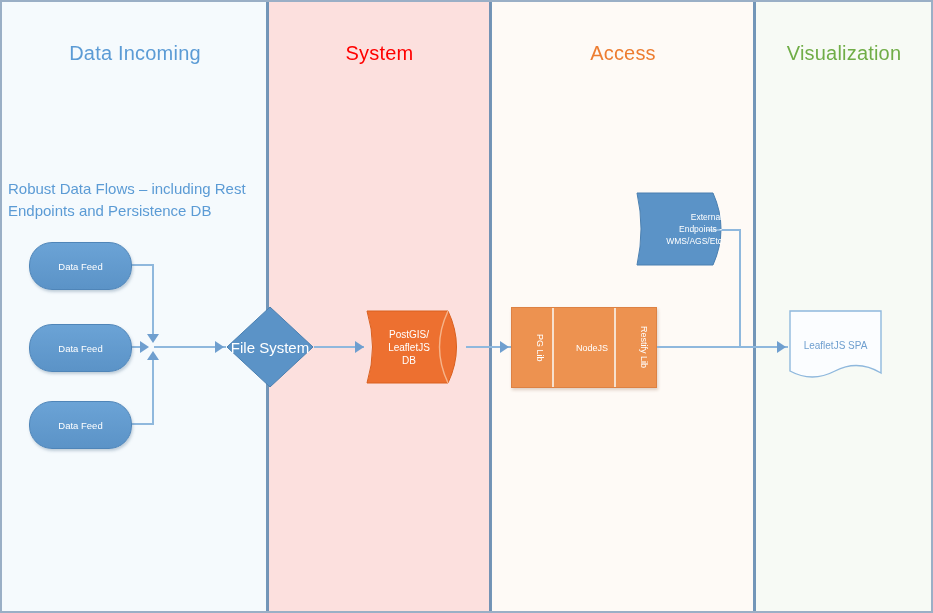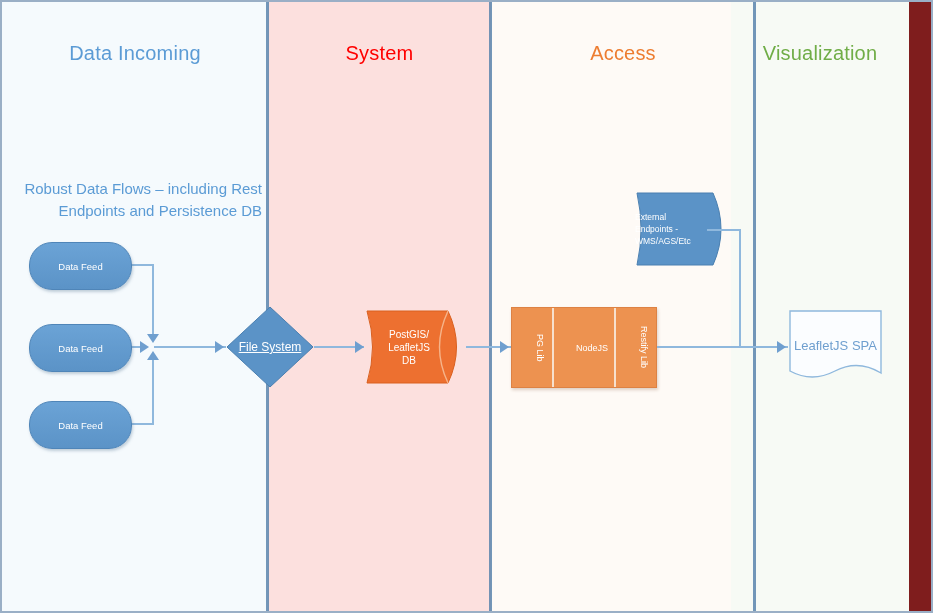--- a/index.html
+++ b/index.html
@@ -12,24 +12,24 @@
   }
   .lane{position:absolute;top:0;bottom:0;box-sizing:border-box;}
   .lane-sep{position:absolute;top:0;bottom:0;width:3px;background:#5b84ad;opacity:.85;}
   .lane-title{
     position:absolute;top:40px;width:100%;text-align:center;
     font-size:20px;letter-spacing:.2px;white-space:nowrap;
   }
   #lane-incoming{left:0;width:266px;background:#f5fafd;}
   #lane-storage{left:266px;width:223px;background:#fce0de;}
   #lane-access{left:489px;width:264px;background:#fefaf6;text-decoration:underline;}
-  #lane-visual{left:729px;width:178px;background:#f7faf5;}
+  #lane-visual{left:753px;width:178px;background:#f7faf5;}
 
   .note{
-    position:absolute;left:6px;top:176px;width:254px;text-align:right;
+    position:absolute;left:6px;top:176px;width:254px;text-align:left;
     font-size:15px;line-height:22px;color:#5b9bd5;
   }
 
   .pill{
     position:absolute;width:101px;height:46px;border-radius:23px;
     background:linear-gradient(180deg,#6ba3d6 0%,#5b93c7 100%);
     border:1px solid #4f85b8;
     color:#ffffff;font-size:9.5px;
     display:flex;align-items:center;justify-content:center;
     box-shadow:1px 2px 3px rgba(90,120,150,.35);
@@ -45,21 +45,21 @@
   .arrow{position:absolute;width:0;height:0;}
   .arrow-r{border-top:6px solid transparent;border-bottom:6px solid transparent;border-left:9px solid #6f9fcf;}
   .arrow-d{border-left:6px solid transparent;border-right:6px solid transparent;border-top:9px solid #6f9fcf;}
   .arrow-u{border-left:6px solid transparent;border-right:6px solid transparent;border-bottom:9px solid #6f9fcf;}
 
   .diamond{
     position:absolute;left:224px;top:304px;width:88px;height:82px;
   }
   .diamond .dlabel{
     position:absolute;inset:0;display:flex;align-items:center;justify-content:center;
-    color:#ffffff;font-size:12px;z-index:2;white-space:nowrap;text-decoration:underline;
+    color:#ffffff;font-size:15px;z-index:2;white-space:nowrap;
   }
 
   .cyl{position:absolute;left:364px;top:303px;width:100px;height:84px;}
   .cyl .clabel{
     position:absolute;inset:0;display:flex;align-items:center;justify-content:center;
     flex-direction:column;color:#ffffff;font-size:10px;line-height:13px;
     z-index:2;text-align:center;padding-right:14px;box-sizing:border-box;
   }
 
   #node-group{
@@ -69,28 +69,28 @@
   }
   #node-group .seg{display:flex;align-items:center;justify-content:center;color:#fff;font-size:9px;margin-left:16px;}
   #seg-pg{width:24px;border-right:2px solid #f7e0cd;}
   #seg-node{flex:1;border-right:2px solid #f7e0cd;font-size:10px;}
   #seg-restify{width:24px;}
   .vtext{writing-mode:vertical-rl;text-orientation:mixed;white-space:nowrap;}
 
   #ext-svc{position:absolute;left:633px;top:187px;width:95px;height:80px;}
   #ext-svc .elabel{
     position:absolute;inset:0;display:flex;flex-direction:column;
-    align-items:flex-start;justify-content:center;color:#fff;font-size:8.5px;line-height:12px;
+    align-items:flex-end;justify-content:center;color:#fff;font-size:8.5px;line-height:12px;
     z-index:2;text-align:center;padding-right:8px;box-sizing:border-box;
   }
 
   #leaflet{position:absolute;left:786px;top:307px;width:95px;height:72px;}
   #leaflet .llabel{
     position:absolute;inset:0;display:flex;align-items:center;justify-content:center;
-    color:#6f9fcf;font-size:13px;z-index:2;
+    color:#6f9fcf;font-size:10px;z-index:2;
   }
 </style>
 </head>
 <body>
 
 <div id="canvas">
 
   <div class="lane" id="lane-incoming">
     <div class="lane-title" style="color:#5b9bd5">Data Incoming</div>
   </div>

